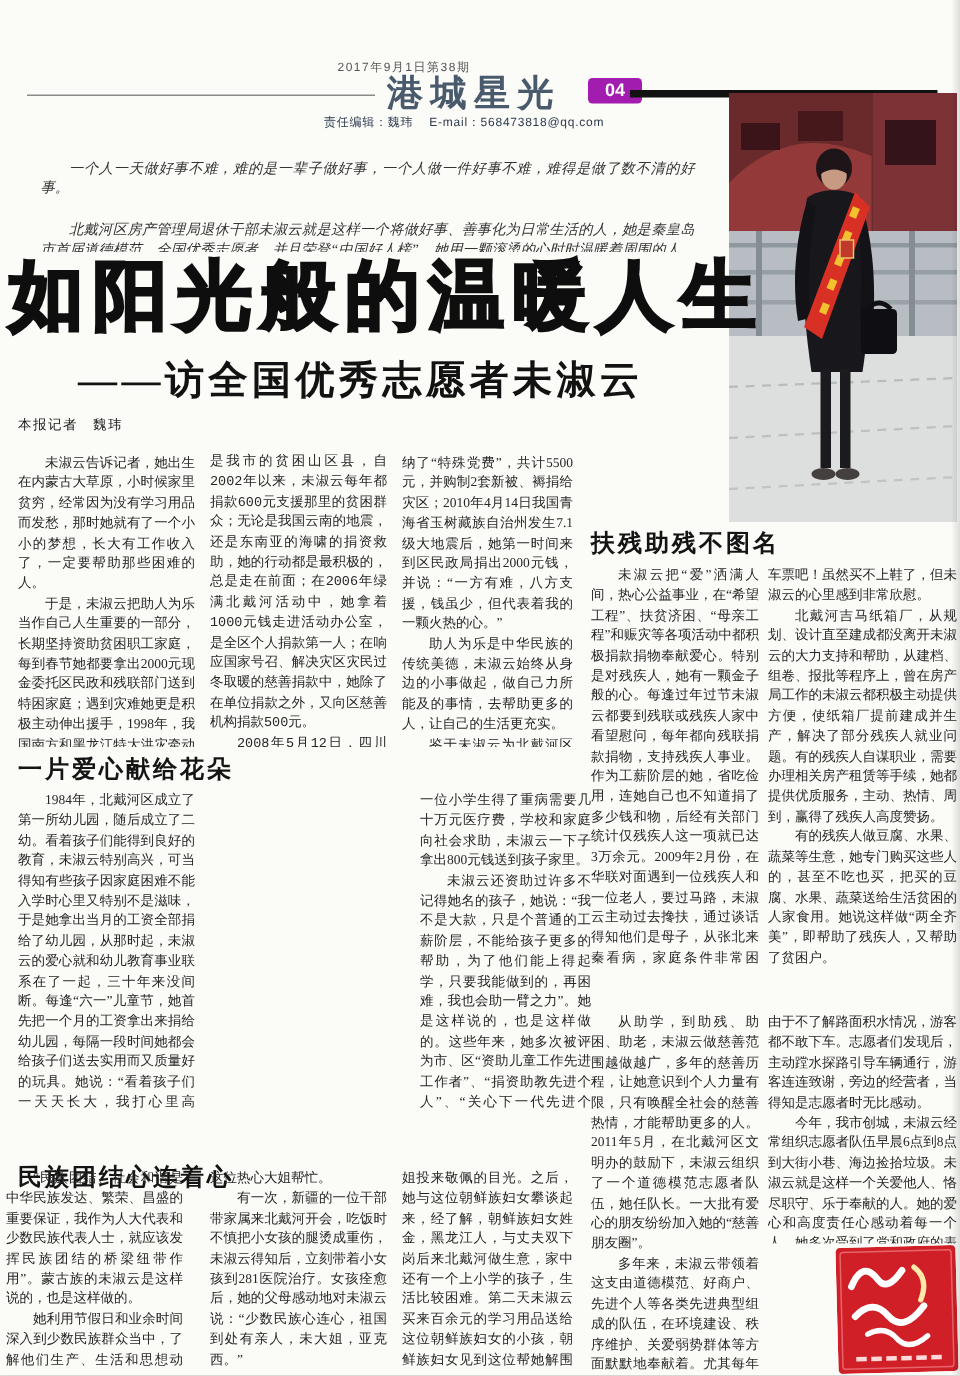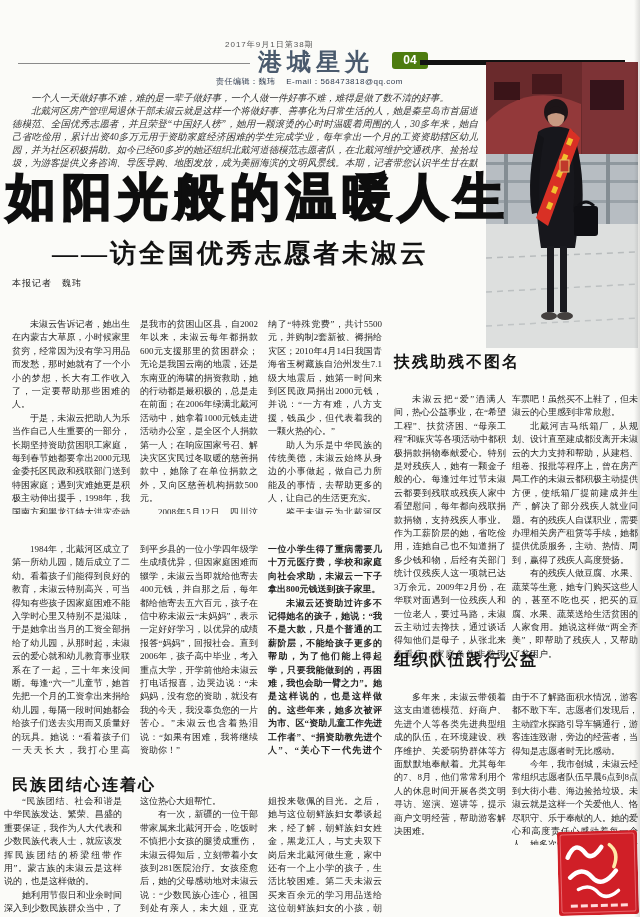--- a/index.html
+++ b/index.html
@@ -6,39 +6,39 @@
   #page{position:relative;width:640px;height:917px;margin:0 auto;background:#fbfbf8;
         font-family:"Liberation Serif",serif;overflow:hidden;
         box-shadow:0 0 8px rgba(0,0,0,.35);}
   #page:after{content:"";position:absolute;right:0;top:0;width:6px;height:100%;
         background:linear-gradient(to right,rgba(0,0,0,0),rgba(0,0,0,.12));pointer-events:none;}
   .abs{position:absolute;}
   
   .dateline{font-family:"Liberation Sans",sans-serif;font-size:8px;color:#555;letter-spacing:1px;}
   .masttitle{font-family:"Liberation Serif",serif;font-weight:bold;font-size:24px;
              color:#4a5a6d;letter-spacing:5px;}
-  .pagebadge{display:inline-block;width:36px;height:17px;background:#4d7c0f;color:#fff;
+  .pagebadge{display:inline-block;width:36px;height:17px;background:#a21caf;color:#fff;
              font-family:"Liberation Sans",sans-serif;font-weight:bold;font-size:12px;
              text-align:center;line-height:17px;border-radius:3px;}
   .rule-thin{height:1px;background:#8a8a8a;}
   .rule-thick{height:5px;background:#121212;}
   .editorline{font-family:"Liberation Sans",sans-serif;font-size:8px;color:#2e3a4e;letter-spacing:.5px;}
   
   .intro{font-style:italic;font-size:9.5px;line-height:13px;color:#333;text-align:justify;}
-  .intro p{margin:0;text-indent:2em;}
+  .intro p{margin:15px;text-indent:2em;}
   
   .headline{font-family:"Liberation Sans",sans-serif;font-weight:900;font-size:50px;
             letter-spacing:6px;color:#0e0e0e;-webkit-text-stroke:2px #0e0e0e;white-space:nowrap;}
   .subtitle{font-family:"Liberation Serif",serif;font-weight:bold;font-size:26px;
             letter-spacing:3px;color:#121212;white-space:nowrap;}
   .byline{font-family:Liberation Sans, sans-serif;font-size:9px;color:#222;letter-spacing:1px;}
   
   .h2sec{font-family:"Liberation Sans",sans-serif;font-weight:bold;font-size:16px;
          letter-spacing:2px;color:#141414;white-space:nowrap;}
-  .bodycol{overflow:hidden;text-align:justify;margin-top:16px;}
+  .bodycol{overflow:hidden;text-align:justify;}
   .bodycol p{margin:0;font-size:9px;line-height:13.4px;color:#262626;}
   .bodycol p.ind{text-indent:2em;}
   .stamp{transform:rotate(-1.5deg);}
 </style>
 </head>
 <body>
 
 <div id="page">
 
   <div class="abs dateline" style="left:225px;top:39px;">2017年9月1日第38期</div>
@@ -110,37 +110,35 @@
   </div>
 
   <div class="abs subtitle" style="left:52px;top:236px;">——访全国优秀志愿者未淑云</div>
   <div class="abs headline" style="left:6px;top:164px;">如阳光般的温暖人生</div>
   <div class="abs byline" style="left:12px;top:277px;">本报记者　魏玮</div>
 
   <div class="abs bodycol" style="left:12px;top:302px;width:118px;height:196px;">
       <p class="ind">未淑云告诉记者，她出生在内蒙古大草原，小时候家里贫穷，经常因为没有学习用品而发愁，那时她就有了一个小小的梦想，长大有工作收入了，一定要帮助那些困难的人。</p>
       <p class="ind">于是，未淑云把助人为乐当作自己人生重要的一部分，长期坚持资助贫困职工家庭，每到春节她都要拿出2000元现金委托区民政和残联部门送到特困家庭；遇到灾难她更是积极主动伸出援手，1998年，我国南方和黑龙江特大洪灾牵动着全国人民的心，未淑云买了两套崭新的行李，又分别为南方和黑龙江捐助了1200元和900元钱；2003年抗击“非典”，她捐款600元；青龙县</p>
     </div>
-  <div class="abs bodycol" style="left:140px;top:302px;width:118px;height:196px;">
+  <div class="abs bodycol" style="left:140px;top:302px;width:118px;height:196px;font-family:Liberation Mono, monospace;">
       <p>是我市的贫困山区县，自2002年以来，未淑云每年都捐款600元支援那里的贫困群众；无论是我国云南的地震，还是东南亚的海啸的捐资救助，她的行动都是最积极的，总是走在前面；在2006年绿满北戴河活动中，她拿着1000元钱走进活动办公室，是全区个人捐款第一人；在响应国家号召、解决灾区灾民过冬取暖的慈善捐款中，她除了在单位捐款之外，又向区慈善机构捐款500元。</p>
       <p class="ind">2008年5月12日，四川汶川大地震后，她积极主动地分别向区人大、民政局、红十字会、民进市委及办公单位捐款，虽不是中共党员却也响应号召向组织部交</p>
     </div>
   <div class="abs bodycol" style="left:268px;top:302px;width:114px;height:196px;">
       <p>纳了“特殊党费”，共计5500元，并购制2套新被、褥捐给灾区；2010年4月14日我国青海省玉树藏族自治州发生7.1级大地震后，她第一时间来到区民政局捐出2000元钱，并说：“一方有难，八方支援，钱虽少，但代表着我的一颗火热的心。”</p>
       <p class="ind">助人为乐是中华民族的传统美德，未淑云始终从身边的小事做起，做自己力所能及的事情，去帮助更多的人，让自己的生活更充实。</p>
       <p class="ind">鉴于未淑云为北戴河区的建设和发展做出的突出贡献和杰出成就，2001年，区委、区政府授予她“人民好公仆”称号，这在北戴河区的历史上是第一次。</p>
     </div>
 
+  <div class="abs h2sec" style="left:12px;top:503px;">一片爱心献给花朵</div>
   <div class="abs bodycol" style="left:12px;top:527px;width:118px;height:212px;">
       <p class="ind">1984年，北戴河区成立了第一所幼儿园，随后成立了二幼。看着孩子们能得到良好的教育，未淑云特别高兴，可当得知有些孩子因家庭困难不能入学时心里又特别不是滋味，于是她拿出当月的工资全部捐给了幼儿园，从那时起，未淑云的爱心就和幼儿教育事业联系在了一起，三十年来没间断。每逢“六一”儿童节，她首先把一个月的工资拿出来捐给幼儿园，每隔一段时间她都会给孩子们送去实用而又质量好的玩具。她说：“看着孩子们一天天长大，我打心里高兴”。</p>
     </div>
-  <div class="abs bodycol" style="left:140px;top:527px;width:118px;height:212px;">
-      <p>到平乡县的一位小学四年级学生成绩优异，但因家庭困难而辍学，未淑云当即就给他寄去400元钱，并自那之后，每年都给他寄去五六百元，孩子在信中称未淑云“未妈妈”，表示一定好好学习，以优异的成绩报答“妈妈”，回报社会。直到2006年，孩子高中毕业，考入重点大学，开学前他给未淑云打电话报喜，边哭边说：“未妈妈，没有您的资助，就没有我的今天，我没辜负您的一片苦心。”未淑云也含着热泪说：“如果有困难，我将继续资助你！”</p>
-    </div>
-  <div class="abs bodycol" style="left:268px;top:527px;width:114px;height:212px;font-weight:bold;">
+  <div class="abs bodycol" style="left:280px;top:527px;width:114px;height:212px;">
       <p>一位小学生得了重病需要几十万元医疗费，学校和家庭向社会求助，未淑云一下子拿出800元钱送到孩子家里。</p>
       <p class="ind">未淑云还资助过许多不记得她名的孩子，她说：“我不是大款，只是个普通的工薪阶层，不能给孩子更多的帮助，为了他们能上得起学，只要我能做到的，再困难，我也会助一臂之力”。她是这样说的，也是这样做的。这些年来，她多次被评为市、区“资助儿童工作先进工作者”、“捐资助教先进个人”、“关心下一代先进个人”和“公益事业捐款先进个人”。</p>
     </div>
 
   <div class="abs h2sec" style="left:12px;top:755px;margin-top:20px;">民族团结心连着心</div>
   <div class="abs bodycol" style="left:4px;top:779px;width:118px;height:133px;">
       <p class="ind">“民族团结、社会和谐是中华民族发达、繁荣、昌盛的重要保证，我作为人大代表和少数民族代表人士，就应该发挥民族团结的桥梁纽带作用”。蒙古族的未淑云是这样说的，也是这样做的。</p>
       <p class="ind">她利用节假日和业余时间深入到少数民族群众当中，了解他们生产、生活和思想动态。为便于掌握全区少数民族群众的基本情况，她将全区400余户少数民族群众汇总成册，并按镇、街分成四个小组，义务承担组织各类学习活动等。少数民族群众遇有困难和问题，也都愿意找</p>
     </div>
   <div class="abs bodycol" style="left:140px;top:779px;width:118px;height:133px;">
@@ -154,22 +152,22 @@
   <div class="abs h2sec" style="left:394px;top:352px;">扶残助残不图名</div>
   <div class="abs bodycol" style="left:394px;top:377px;width:112px;height:268px;">
       <p class="ind">未淑云把“爱”洒满人间，热心公益事业，在“希望工程”、扶贫济困、“母亲工程”和赈灾等各项活动中都积极捐款捐物奉献爱心。特别是对残疾人，她有一颗金子般的心。每逢过年过节未淑云都要到残联或残疾人家中看望慰问，每年都向残联捐款捐物，支持残疾人事业。作为工薪阶层的她，省吃俭用，连她自己也不知道捐了多少钱和物，后经有关部门统计仅残疾人这一项就已达3万余元。2009年2月份，在华联对面遇到一位残疾人和一位老人，要过马路，未淑云主动过去搀扶，通过谈话得知他们是母子，从张北来秦看病，家庭条件非常困难，未淑云主动把准备到华联买鞋的400元钱给了他们，并对她们说：你们拿去买火</p>
     </div>
   <div class="abs bodycol" style="left:512px;top:377px;width:126px;height:268px;">
       <p>车票吧！虽然买不上鞋了，但未淑云的心里感到非常欣慰。</p>
       <p class="ind">北戴河吉马纸箱厂，从规划、设计直至建成都没离开未淑云的大力支持和帮助，从建档、组卷、报批等程序上，曾在房产局工作的未淑云都积极主动提供方便，使纸箱厂提前建成并生产，解决了部分残疾人就业问题。有的残疾人自谋职业，需要办理相关房产租赁等手续，她都提供优质服务，主动、热情、周到，赢得了残疾人高度赞扬。</p>
       <p class="ind">有的残疾人做豆腐、水果、蔬菜等生意，她专门购买这些人的，甚至不吃也买，把买的豆腐、水果、蔬菜送给生活贫困的人家食用。她说这样做“两全齐美”，即帮助了残疾人，又帮助了贫困户。</p>
     </div>
 
-  <div class="abs h2sec" style="left:394px;top:650px;">组织队伍践行公益</div>
   <div class="abs bodycol" style="left:394px;top:675px;width:112px;height:238px;">
+      <p class="ind">从助学，到助残、助困、助老，未淑云做慈善范围越做越广，多年的慈善历程，让她意识到个人力量有限，只有唤醒全社会的慈善热情，才能帮助更多的人。2011年5月，在北戴河区文明办的鼓励下，未淑云组织了一个道德模范志愿者队伍，她任队长。一大批有爱心的朋友纷纷加入她的“慈善朋友圈”。</p>
       <p class="ind">多年来，未淑云带领着这支由道德模范、好商户、先进个人等各类先进典型组成的队伍，在环境建设、秩序维护、关爱弱势群体等方面默默地奉献着。尤其每年的7、8月，他们常常利用个人的休息时间开展各类文明寻访、巡演、巡讲等，提示商户文明经营，帮助游客解决困难。</p>
     </div>
   <div class="abs bodycol" style="left:512px;top:675px;width:126px;height:154px;">
       <p>由于不了解路面积水情况，游客都不敢下车。志愿者们发现后，主动蹚水探路引导车辆通行，游客连连致谢，旁边的经营者，当得知是志愿者时无比感动。</p>
       <p class="ind">今年，我市创城，未淑云经常组织志愿者队伍早晨6点到8点到大街小巷、海边捡拾垃圾。未淑云就是这样一个关爱他人、恪尽职守、乐于奉献的人。她的爱心和高度责任心感动着每一个人，她多次受到了党和政府的表彰和群众的称赞。而未淑云却说：这些荣誉是党和人民对我的鞭策和鼓励，今后还将一直做下去。</p>
     </div>
 
   <div class="abs stamp" style="left:558px;top:831px;width:80px;height:84px;">
     <svg width="80" height="84" viewBox="0 0 80 84">
       <rect x="0" y="0" width="80" height="84" rx="3" fill="#d01f27"></rect>

